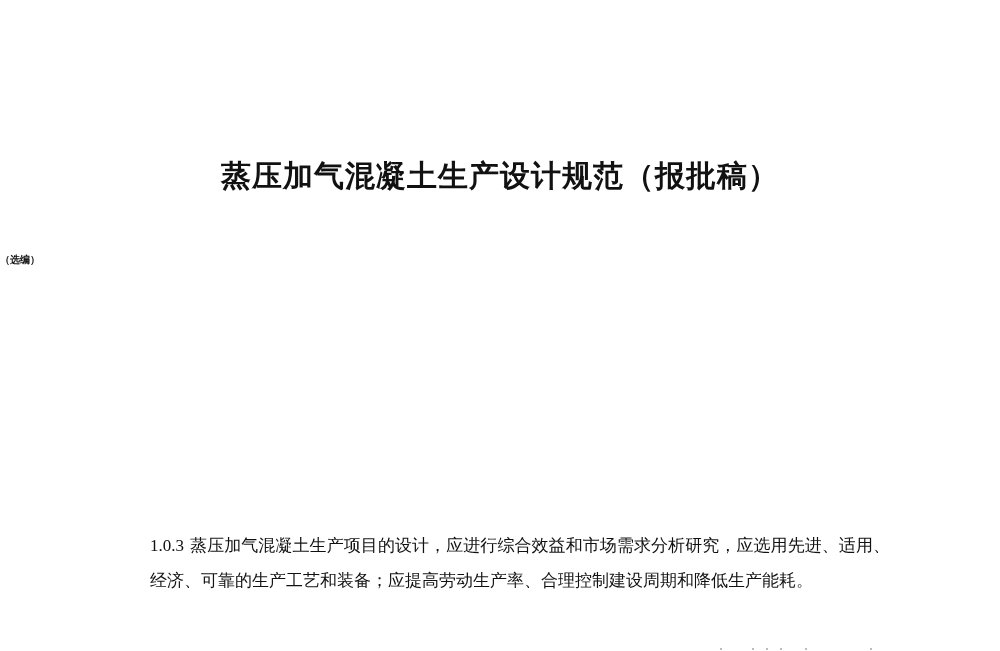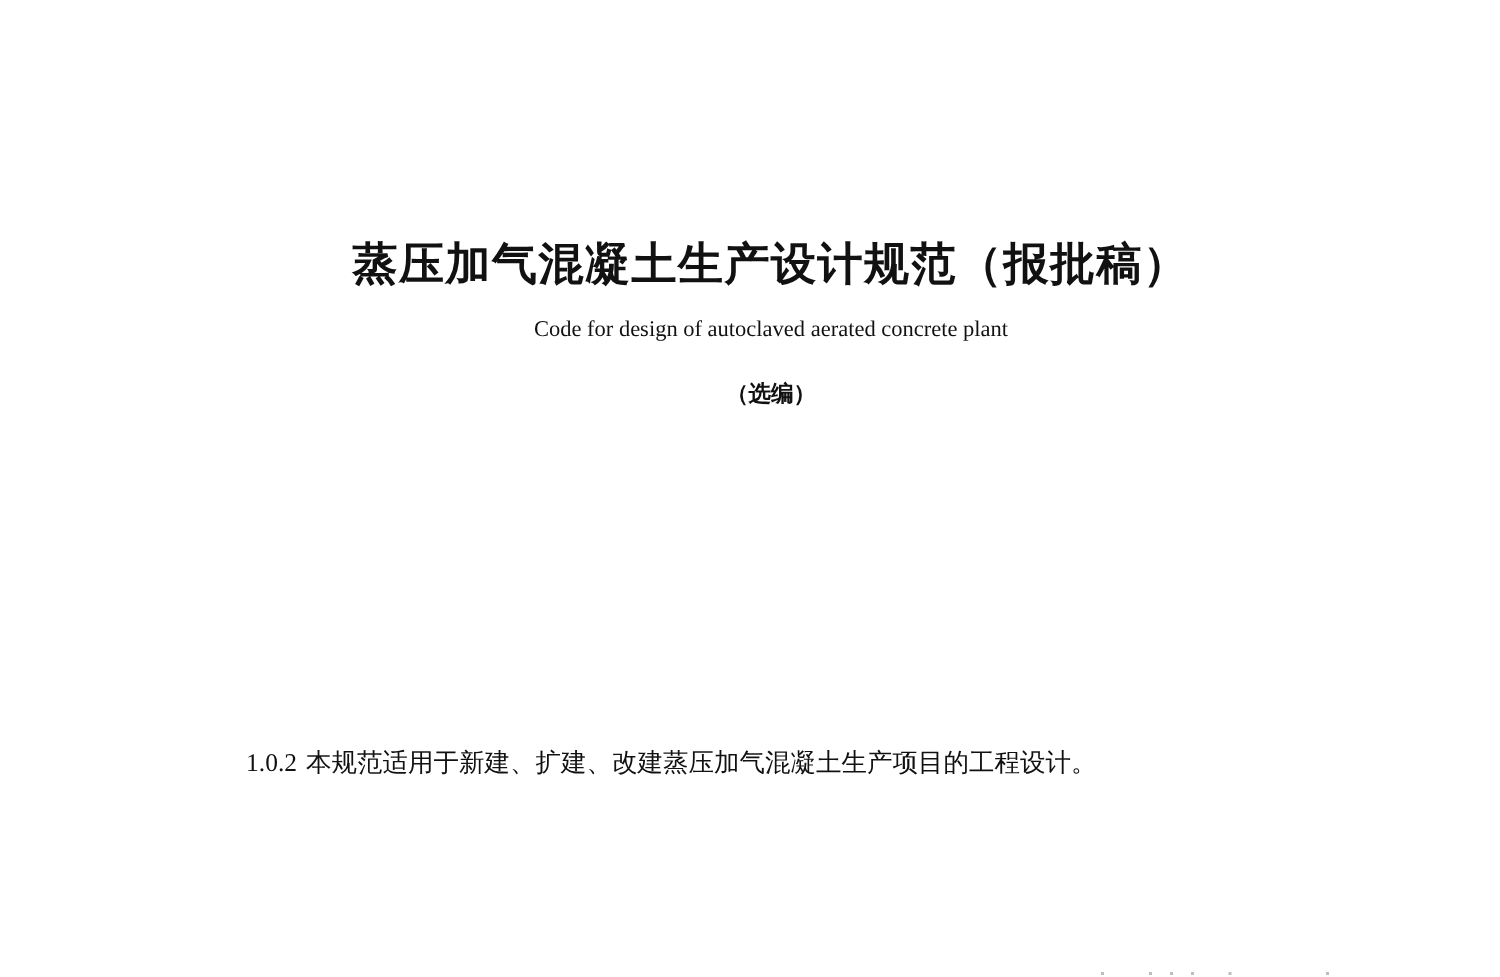--- a/index.html
+++ b/index.html
@@ -10,21 +10,21 @@
     body {
       width: 1000px;
       height: 651px;
       position: relative;
       overflow: hidden;
       color: #111111;
       font-family: "DejaVu Serif", "Liberation Serif", serif;
     }
     .page {
       position: absolute;
-      left: 14px; top: 0;
+      left: 0; top: 0;
       width: 892px; height: 651px;
       background: #ffffff;
       padding-left: 42px;
     }
     .title {
       position: absolute;
       top: 156px;
       left: 0;
       width: 1000px;
       text-align: center;
@@ -40,22 +40,22 @@
       width: 1000px;
       text-align: center;
       font-size: 15px;
       font-family: "Liberation Serif", serif;
     }
     .edition-note {
       position: absolute;
       top: 253px;
       left: 0;
       width: 1000px;
-      text-align: center;
-      font-size: 15px;
+      text-align: left;
+      font-size: 10px;
       font-weight: bold;
       font-family: "DejaVu Serif", serif;
     }
     .chapter-heading {
       position: absolute;
       top: 328px;
       left: 0;
       width: 1000px;
       text-align: center;
       font-size: 23px;
@@ -100,30 +100,29 @@
       background: #bdbdbd;
     }
   </style>
 </head>
 <body>
 
 <div class="page">
 
   <div class="title">蒸压加气混凝土生产设计规范（报批稿）</div>
 
-  <div class="subtitle-en">Code for design of autoclaved aerated concrete plant</div>
 
   <div class="edition-note">（选编）</div>
 
 
 
-  <div class="clause c2">
-    <span class="clause-num">1.0.2</span><span>本规范适用于新建、扩建、改建蒸压加气混凝土生产项目的工程设计。</span>
+
+  <div class="clause c3">
+    <span class="clause-num">1.0.3</span><span>蒸压加气混凝土生产项目的设计，应进行综合效益和市场需求分析研究，应选用先进、适用、经济、可靠的生产工艺和装备；应提高劳动生产率、合理控制建设周期和降低生产能耗。</span>
   </div>
-
 
   <div class="specks">
     <span style="left:0px"></span>
     <span style="left:32px"></span>
     <span style="left:46px"></span>
     <span style="left:60px"></span>
     <span style="left:85px"></span>
     <span style="left:150px"></span>
   </div>
 

